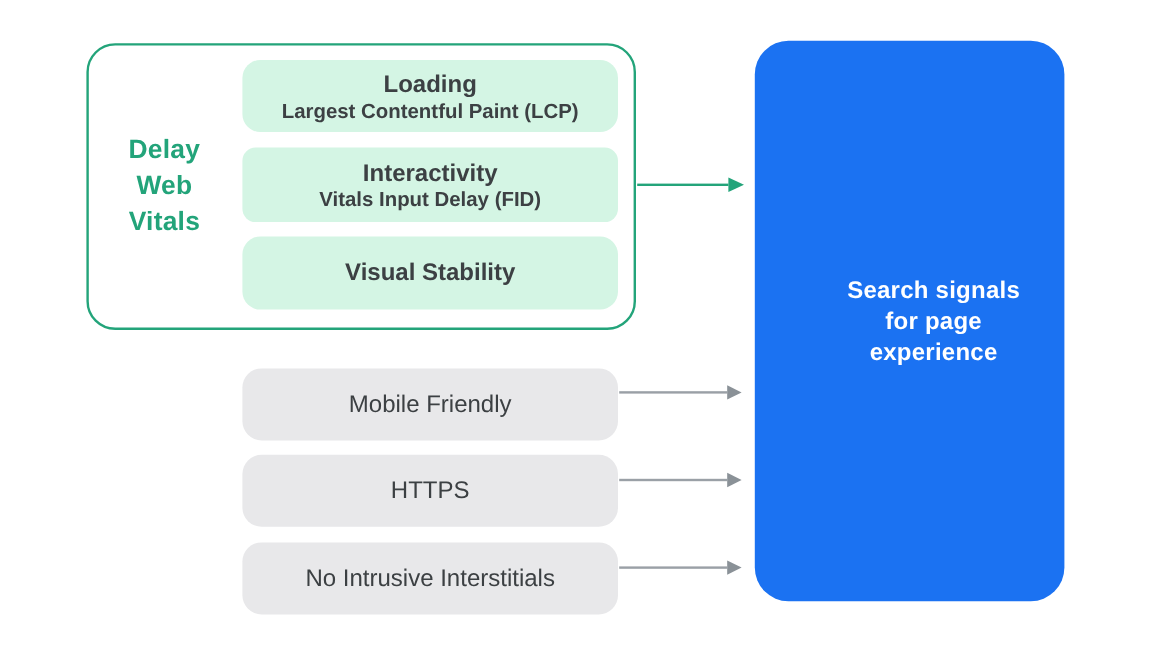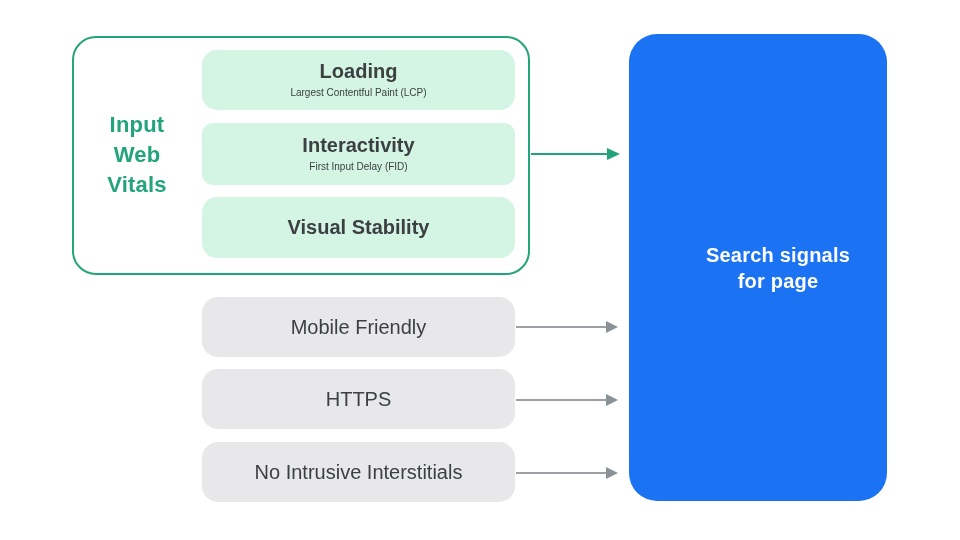--- a/index.html
+++ b/index.html
@@ -61,36 +61,37 @@
   }
   .metric-card.m1 { top: 50px;  height: 60px; }
   .metric-card.m2 { top: 123px; height: 62px; border-radius: 11px; }
   .metric-card.m3 { top: 197px; height: 61px; border-radius: 15px; }
   .metric-title {
     font-size: 20px; font-weight: 600;
     line-height: 23px;
     color: var(--text-dark);
   }
   .metric-sub {
-    font-size: 10px; font-weight: 400;
+    font-size: 17px; font-weight: 700;
     line-height: 16px;
     color: var(--text-dark);
   }
 
   
   .signal-card {
     position: absolute;
     left: 202px;
     width: 313px; height: 60px;
     background: var(--gray-card);
     border-radius: 16px;
     display: flex; align-items: center; justify-content: center;
     text-align: center;
     font-size: 20px; font-weight: 400;
     color: var(--text-dark);
+    margin-top: 10px;
   }
   .signal-card.s1 { top: 297px; }
   .signal-card.s2 { top: 369px; }
   .signal-card.s3 { top: 442px; }
 
   
   .result-panel {
     position: absolute;
     left: 629px; top: 34px;
     width: 258px; height: 467px;
@@ -132,33 +133,33 @@
   .arrow.gray.a3 { top: 466px; }
 </style>
 </head>
 <body>
 
 <div class="canvas">
 
   <div class="cwv-group"></div>
 
   <div class="cwv-label">
-    <span>Input</span>
+    <span>Delay</span>
     <span>Web</span>
     <span>Vitals</span>
   </div>
 
   <div class="metric-card m1">
     <div class="metric-title">Loading</div>
     <div class="metric-sub">Largest Contentful Paint (LCP)</div>
   </div>
 
   <div class="metric-card m2">
     <div class="metric-title">Interactivity</div>
-    <div class="metric-sub">First Input Delay (FID)</div>
+    <div class="metric-sub">Vitals Input Delay (FID)</div>
   </div>
 
   <div class="metric-card m3">
     <div class="metric-title">Visual Stability</div>
   </div>
 
   <div class="signal-card s1">
     <span>Mobile Friendly</span>
   </div>
   <div class="signal-card s2">
@@ -182,16 +183,17 @@
   </div>
   <div class="arrow gray a3">
     <div class="arrow-line"></div>
     <div class="arrow-head"></div>
   </div>
 
   <div class="result-panel">
     <div class="result-text">
       <span>Search signals</span>
       <span>for page</span>
+      <span>experience</span>
     </div>
   </div>
 
 </div>
 
 </body></html>

